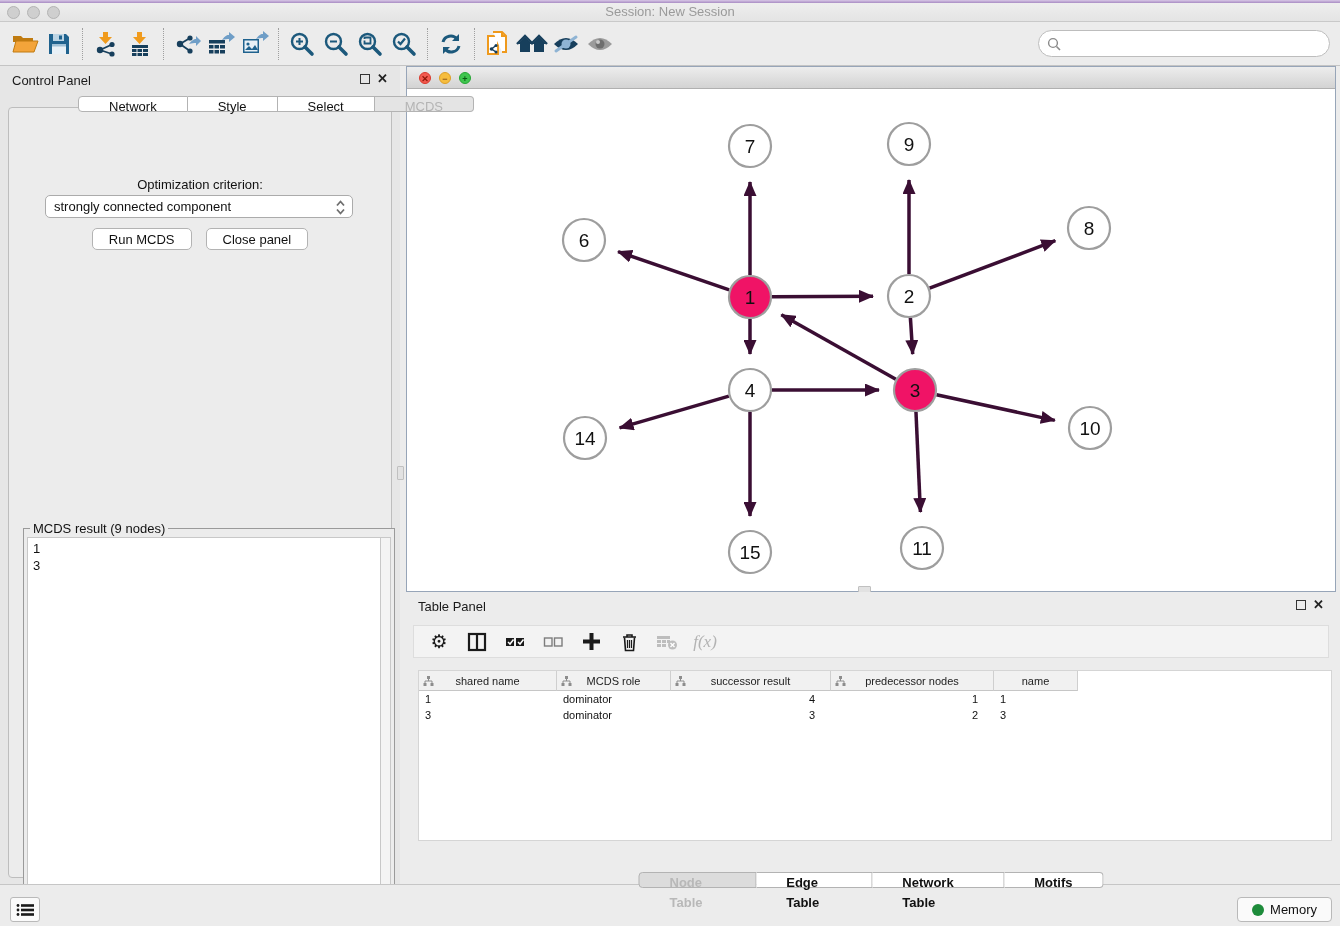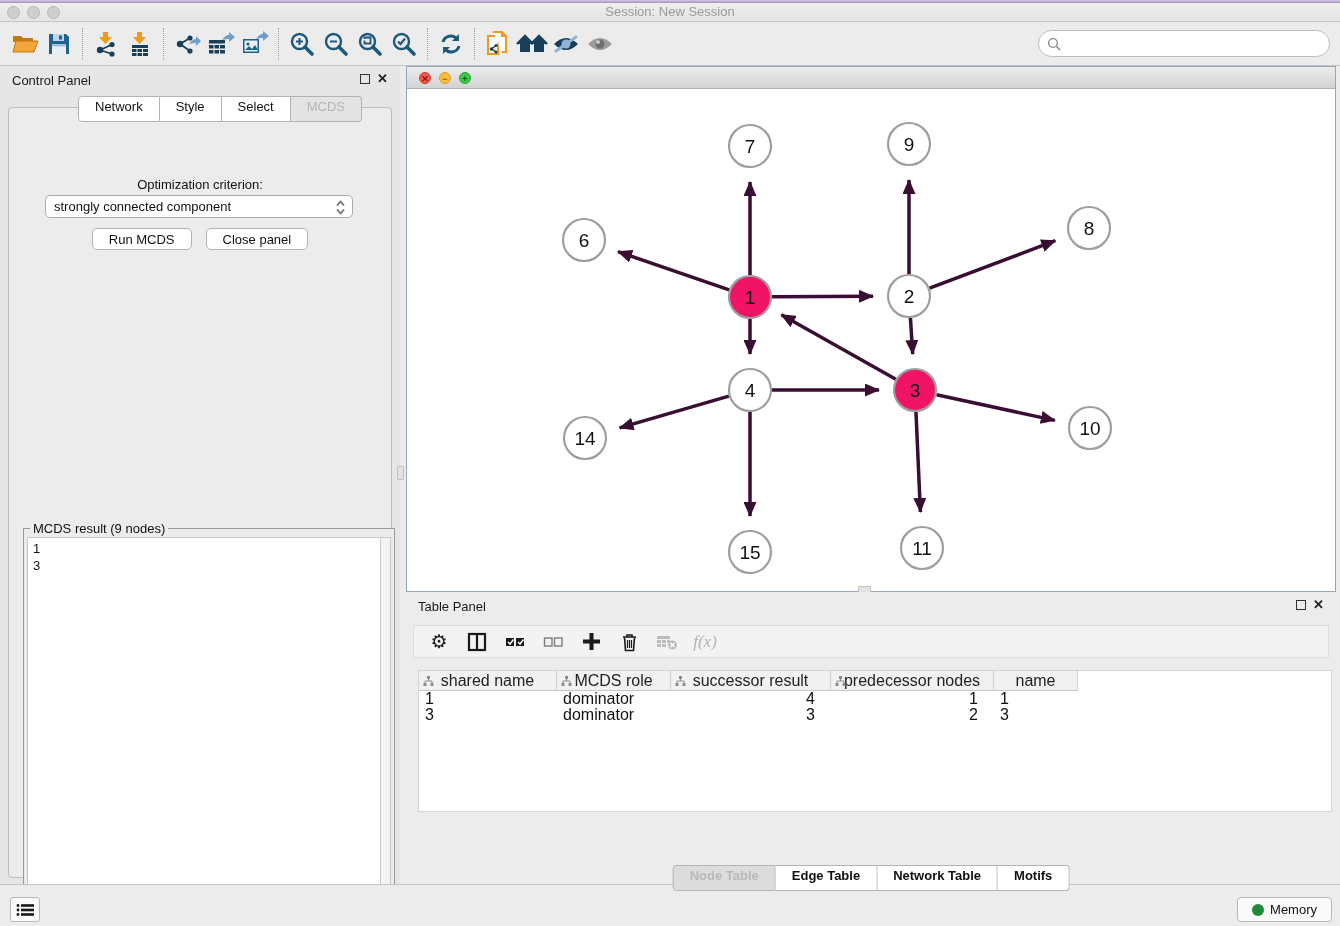--- a/index.html
+++ b/index.html
@@ -33,21 +33,21 @@
   .panel-title { position:absolute; left:12px; top:7px; font-size:13px; color:#1a1a1a; }
   .float-icon { position:absolute; top:8px; width:10px; height:10px; border:1.5px solid #333; }
   .close-icon { position:absolute; top:5px; font-size:13px; font-weight:bold; color:#222; }
   .cp-float { right:30px; } .cp-close { right:12px; }
 
   .cp-box { position:absolute; left:8px; top:41px; width:384px; height:771px;
     background:#ececec; border:1px solid #bdbdbd; border-radius:4px; }
 
   .tabrow { position:absolute; display:flex; z-index:5; }
   .cp-tabs { left:78px; top:30px; }
-  .tab { height:26px; line-height:20px; padding:0 16px; font-size:13px; color:#111;
+  .tab { height:16px; line-height:20px; padding:0 30px; font-size:13px; color:#111;
     background:#fff; border:1px solid #b3b3b3; border-left:none; }
   .tab:first-child { border-left:1px solid #b3b3b3; border-radius:4px 0 0 4px; }
   .tab:last-child { border-radius:0 4px 4px 0; }
   .tab.active { background:#e4e4e4; color:#b4b4b4; }
 
   .opt-label { position:absolute; left:0; width:100%; top:69px; text-align:center; font-size:13px; color:#111; }
   .combo { position:absolute; left:36px; top:87px; width:308px; height:23px; background:#fff;
     border:1px solid #ababab; border-radius:5px; font-size:13px; color:#111;
     display:flex; align-items:center; padding-left:8px; }
   .combo .stepper { position:absolute; right:6px; top:3px; }
@@ -84,31 +84,31 @@
 
   
   .table-panel { position:absolute; left:406px; top:592px; width:930px; height:292px; background:#ececec; }
   .tp-float { right:30px; } .tp-close { right:12px; }
   .tp-toolbar { position:absolute; left:7px; top:33px; width:916px; height:33px;
     background:#f3f3f3; border:1px solid #ddd; display:flex; align-items:center; padding-left:10px; gap:8px; }
   .tp-tbtn { width:30px; height:28px; display:flex; align-items:center; justify-content:center; }
   .gear-glyph { font-size:19px; color:#1a1a1a; }
   .fx-glyph { font-family:"Liberation Serif",serif; font-style:italic; font-size:17px; color:#b3b3b3; }
 
-  .data-table { position:absolute; left:12px; top:78px; width:914px; height:142px; background:#fff;
-    border:1px solid #d5d5d5; font-size:16px; }
+  .data-table { position:absolute; left:12px; top:78px; width:914px; height:171px; background:#fff;
+    border:1px solid #d5d5d5; font-size:11px; }
   .tr { display:flex; }
   .th-row .cell { background:#f1f1f1; border-right:1px solid #cfcfcf; border-bottom:1px solid #c6c6c6;
     height:20px; display:flex; align-items:center; justify-content:center; gap:4px; color:#222; position:relative; }
   .th-row .cell .hicon { position:absolute; left:4px; top:5px; }
   .td-row .cell { height:16px; line-height:16px; padding:0 6px; color:#111; overflow:hidden; }
   .cell.al-right { text-align:right; justify-content:flex-end; padding-right:16px; }
 
   .tp-tabs { left:50%; transform:translateX(-50%); top:273px; }
-  .tp-tabs .tab { font-weight:bold; font-size:13px; }
+  .tp-tabs .tab { font-weight:bold; font-size:13px;margin-top:7px; }
   .tp-tabs .tab.active { background:#dcdcdc; color:#b8b8b8; }
 
   
   .statusbar { position:absolute; left:0; top:884px; width:1340px; height:42px;
     background:#ececec; border-top:1px solid #c6c6c6; }
   .list-btn { position:absolute; left:10px; top:12px; width:30px; height:25px; background:#fafafa;
     border:1px solid #b9b9b9; border-radius:3px; display:flex; align-items:center; justify-content:center; }
   .memory-btn { position:absolute; right:8px; top:12px; height:25px; background:#fafafa;
     border:1px solid #b9b9b9; border-radius:4px; display:flex; align-items:center; gap:6px;
     padding:0 14px; font-size:13px; color:#111; }

